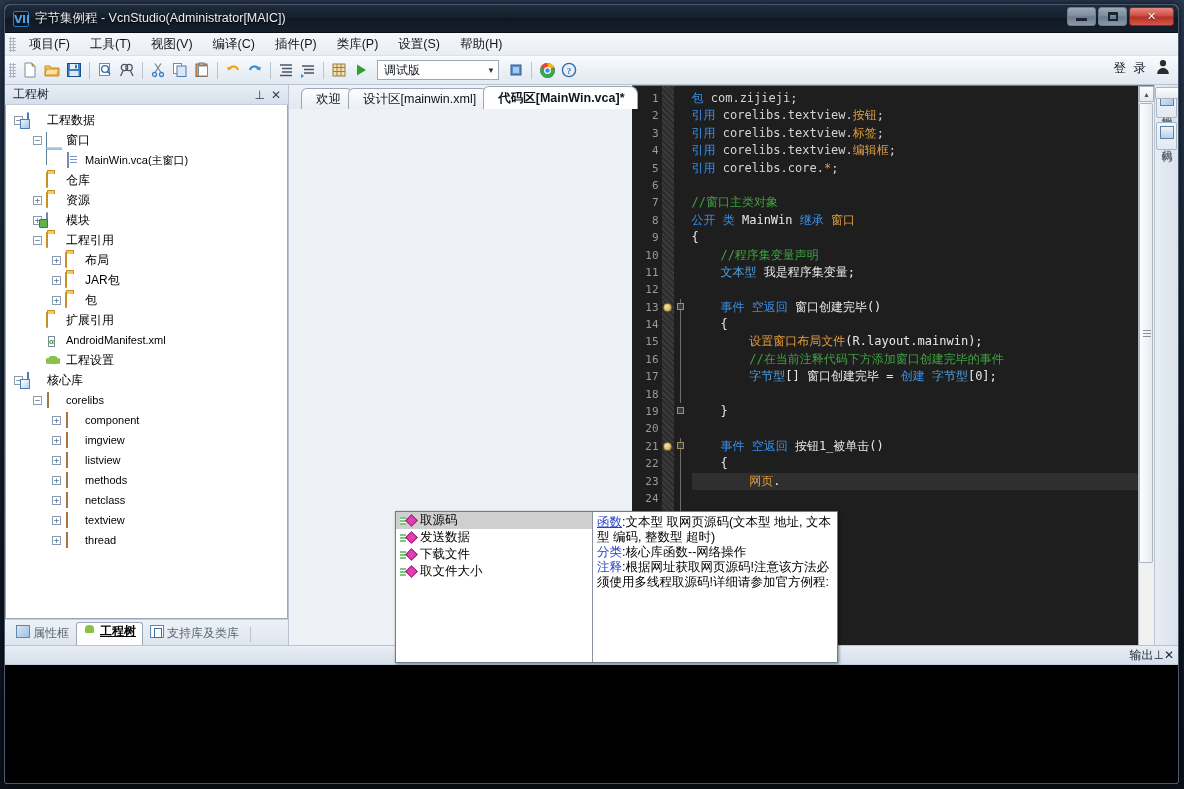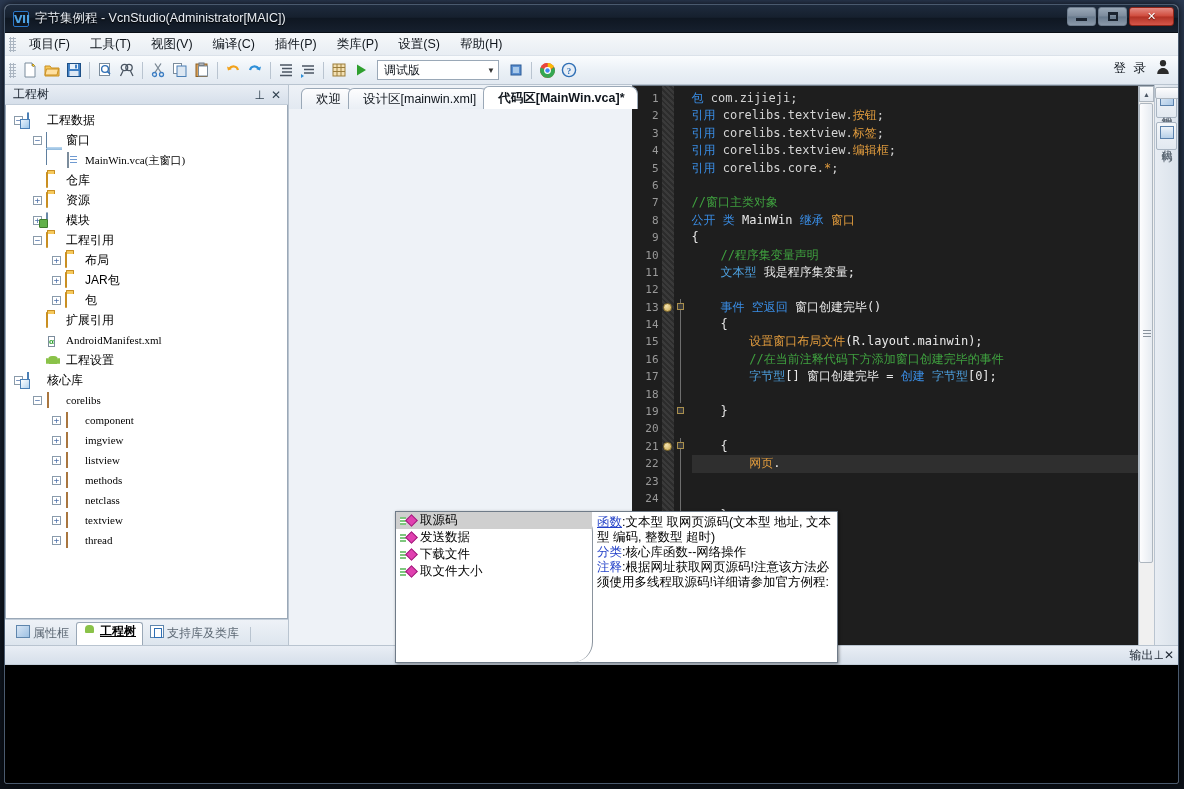--- a/index.html
+++ b/index.html
@@ -177,21 +177,21 @@
   .ic-droid:after{content:"";position:absolute;left:0;top:5px;width:2px;height:6px;background:#8ac249;
     border-radius:1px;box-shadow:12px 0 0 #8ac249;}
   .ic-pkg{width:13px;height:13px;margin-top:1px;margin-left:1px;
     background:linear-gradient(180deg,#f0cfae,#dba877);border:1px solid #a9763f;
     background-image:linear-gradient(#a9763f 1px,transparent 1px),linear-gradient(90deg,#a9763f 1px,transparent 1px);
     background-size:4.5px 4.5px;}
   .ic-core{width:14px;height:13px;margin-top:1px;background:linear-gradient(135deg,#dceaf8,#9dc4e8);
     border:1px solid #4a7fb5;position:relative;}
   .ic-core:after{content:"";position:absolute;right:-2px;bottom:-2px;width:8px;height:8px;
     background:linear-gradient(135deg,#fff,#b3d3ef);border:1px solid #4a7fb5;}
-  .mono { font-family:Liberation Serif, serif; font-size:11px; }
+  .mono { font-family:Liberation Sans, sans-serif; font-size:11px; }
 
   .dock-tabs {
     height:26px; display:flex; align-items:flex-end;
     background:linear-gradient(180deg,#eef2f7,#dde5ee);
     border-top:1px solid #c2cdd9; padding-left:4px;
   }
   .dock-tab {
     display:flex; gap:3px;
     height:21px; padding:0 6px; font-size:12px;
     color:#5b6773; cursor:pointer;
@@ -298,21 +298,21 @@
   }
   .out-head .ttl{flex:1;text-align:right;}
   .out-body{flex:1;background:#000;}
 
   
   .acpopup{
     position:absolute; left:390px; top:506px; width:443px; height:152px;
     background:#fff; border:1px solid #6f7b88; display:flex; z-index:50;
     box-shadow:1px 1px 3px rgba(0,0,0,.45);
   }
-  .aclist{ width:197px; border-right:1px solid #8a939d; background:#fff; padding:0;border-radius:20px;}
+  .aclist{ width:197px; border-right:1px solid #8a939d; background:#fff; padding:0;}
   .acrow{ display:flex;align-items:center;gap:4px;height:17px;padding:0 4px;font-size:12.5px;color:#000;cursor:pointer;white-space:nowrap;}
   .acrow.sel{ background:#cfcfcf; }
   .acicon{ display:flex;align-items:center;flex:none;}
   .acicon .bars{width:6px;height:8px;background:linear-gradient(180deg,#7ec77e 0 2px,#fff 2px 3px,#7ec77e 3px 5px,#fff 5px 6px,#7ec77e 6px 8px);}
   .acicon .gem{width:9px;height:9px;background:#e040b0;transform:rotate(45deg);border:1px solid #a01f7c;margin-left:1px;}
   .acdoc{ flex:1; padding:3px 4px; font-size:12.5px; line-height:15px; color:#000; }
   .acdoc .lbl{ color:#2442c8; }
   .acdoc .lbl.u{ text-decoration:underline; }
   .acline{ margin:0; }
 </style>
@@ -747,20 +747,21 @@
                 <div class="ln"><span class="idn">    </span><span class="type">文本型</span><span class="wht"> 我是程序集变量;</span></div>
                 <div class="ln">&nbsp;</div>
                 <div class="ln"><span class="idn">    </span><span class="kw">事件 空返回</span><span class="wht"> 窗口创建完毕</span><span class="wht">()</span></div>
                 <div class="ln"><span class="wht">    {</span></div>
                 <div class="ln"><span class="idn">        </span><span class="org">设置窗口布局文件</span><span class="wht">(R.layout.mainwin);</span></div>
                 <div class="ln"><span class="cmt">        //在当前注释代码下方添加窗口创建完毕的事件</span></div>
                 <div class="ln"><span class="idn">        </span><span class="type">字节型</span><span class="wht">[] 窗口创建完毕 = </span><span class="kw">创建</span><span class="wht"> </span><span class="type">字节型</span><span class="wht">[0];</span></div>
                 <div class="ln">&nbsp;</div>
                 <div class="ln"><span class="wht">    }</span></div>
                 <div class="ln">&nbsp;</div>
+                <div class="ln"><span class="idn">    </span><span class="kw">事件 空返回</span><span class="wht"> 按钮1_被单击</span><span class="wht">()</span></div>
                 <div class="ln"><span class="wht">    {</span></div>
                 <div class="ln cur"><span class="idn">        </span><span class="org">网页</span><span class="wht">.</span></div>
                 <div class="ln">&nbsp;</div>
                 <div class="ln">&nbsp;</div>
                 <div class="ln"><span class="wht">    }</span></div>
               </div>
         </div>
         <div class="vscroll">
           <div class="vs-arrow">▲</div>
           <div class="vs-thumb"></div>

